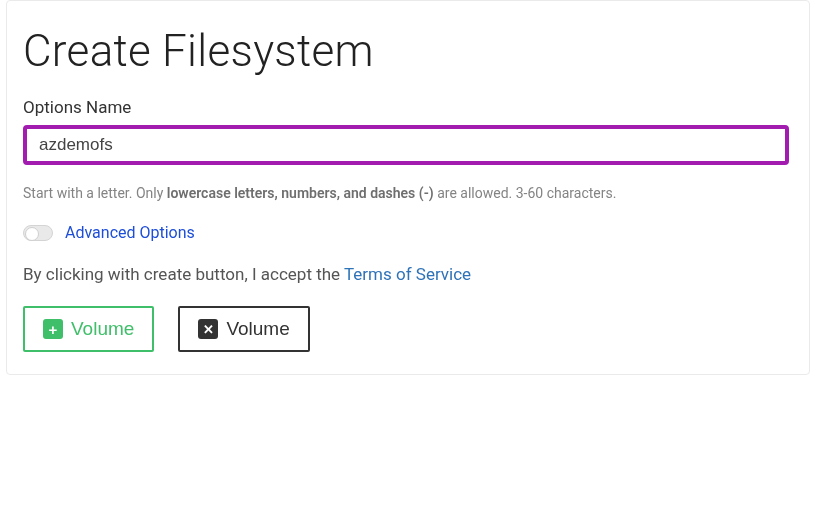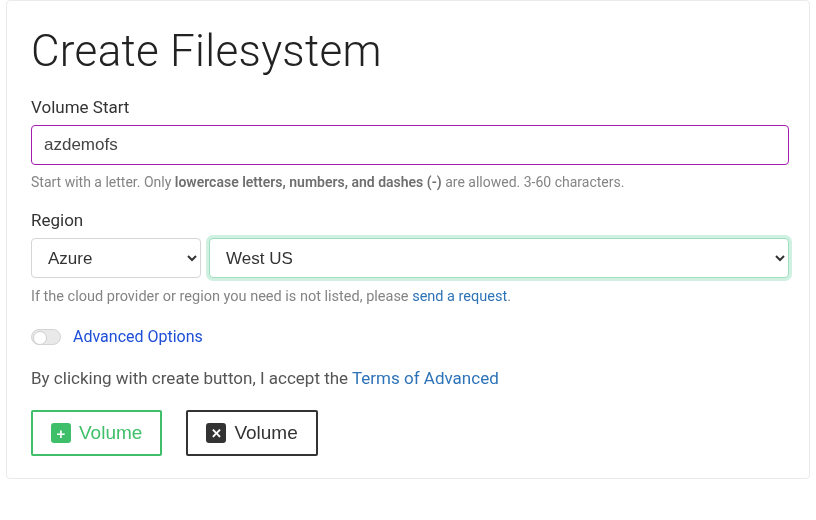--- a/index.html
+++ b/index.html
@@ -10,48 +10,48 @@
       color: #333;
       background: #fff;
       width: 816px;
       height: 520px;
       overflow: hidden;
     }
     .card {
       border: 1px solid #eaeaea;
       border-radius: 4px;
       margin: 0 6px;
-      padding: 16px 20px 22px 24px;
+      padding: 16px 20px 22px 16px;
     }
     h1.page-title {
       font-weight: 300;
       font-size: 44px;
       margin: 8px 0 20px 0;
       color: #222;
       letter-spacing: 0.3px;
     }
     .field-label {
       font-size: 17px;
       color: #333;
       margin-bottom: 8px;
     }
     .text-input {
       width: 100%;
       height: 40px;
-      border: 1px solid #a21caf;
+      border: 4px solid #a21caf;
       border-radius: 4px;
       padding: 0 12px;
       font-size: 17px;
       color: #444;
       outline: none;
     }
     .help-text {
       font-size: 14px;
       color: #848484;
-      margin-top: 9px;
+      margin-top: 20px;
     }
     .help-text strong {
       color: #6f6f6f;
       font-weight: 600;
     }
     .region-row {
       display: flex;
       gap: 8px;
       margin-top: 8px;
     }
@@ -174,49 +174,35 @@
     .section { margin-top: 20px; }
   </style>
 </head>
 <body>
 
 <div class="card">
 
   <h1 class="page-title">Create Filesystem</h1>
 
   <div class="section">
-    <div class="field-label">Volume Start</div>
+    <div class="field-label">Options Name</div>
     <input class="text-input" type="text" value="azdemofs" style="">
     <div class="help-text">
       <span>Start with a letter. Only </span><strong>lowercase letters, numbers, and dashes (-)</strong><span> are allowed. 3-60 characters.</span>
     </div>
   </div>
 
-  <div class="section">
-    <div class="field-label">Region</div>
-    <div class="region-row">
-      <select class="provider">
-        <option>Azure</option>
-      </select>
-      <select class="region">
-        <option>West US</option>
-      </select>
-    </div>
-    <div class="region-help">
-      <span>If the cloud provider or region you need is not listed, please </span><a href="#" class="inline-link">send a request</a><span>.</span>
-    </div>
-  </div>
 
   <div class="adv-row">
     <div class="toggle"></div>
     <div class="adv-label">Advanced Options</div>
   </div>
 
   <div class="accept-line">
-    <span>By clicking with create button, I accept the </span><a href="#" class="inline-link">Terms of Advanced</a>
+    <span>By clicking with create button, I accept the </span><a href="#" class="inline-link">Terms of Service</a>
   </div>
 
   <div class="button-row">
     <button class="btn btn-create">
       <span class="plus-badge">+</span>
       <span>Volume</span>
     </button>
     <button class="btn btn-cancel">
       <span class="x-badge">✕</span>
       <span>Volume</span>

